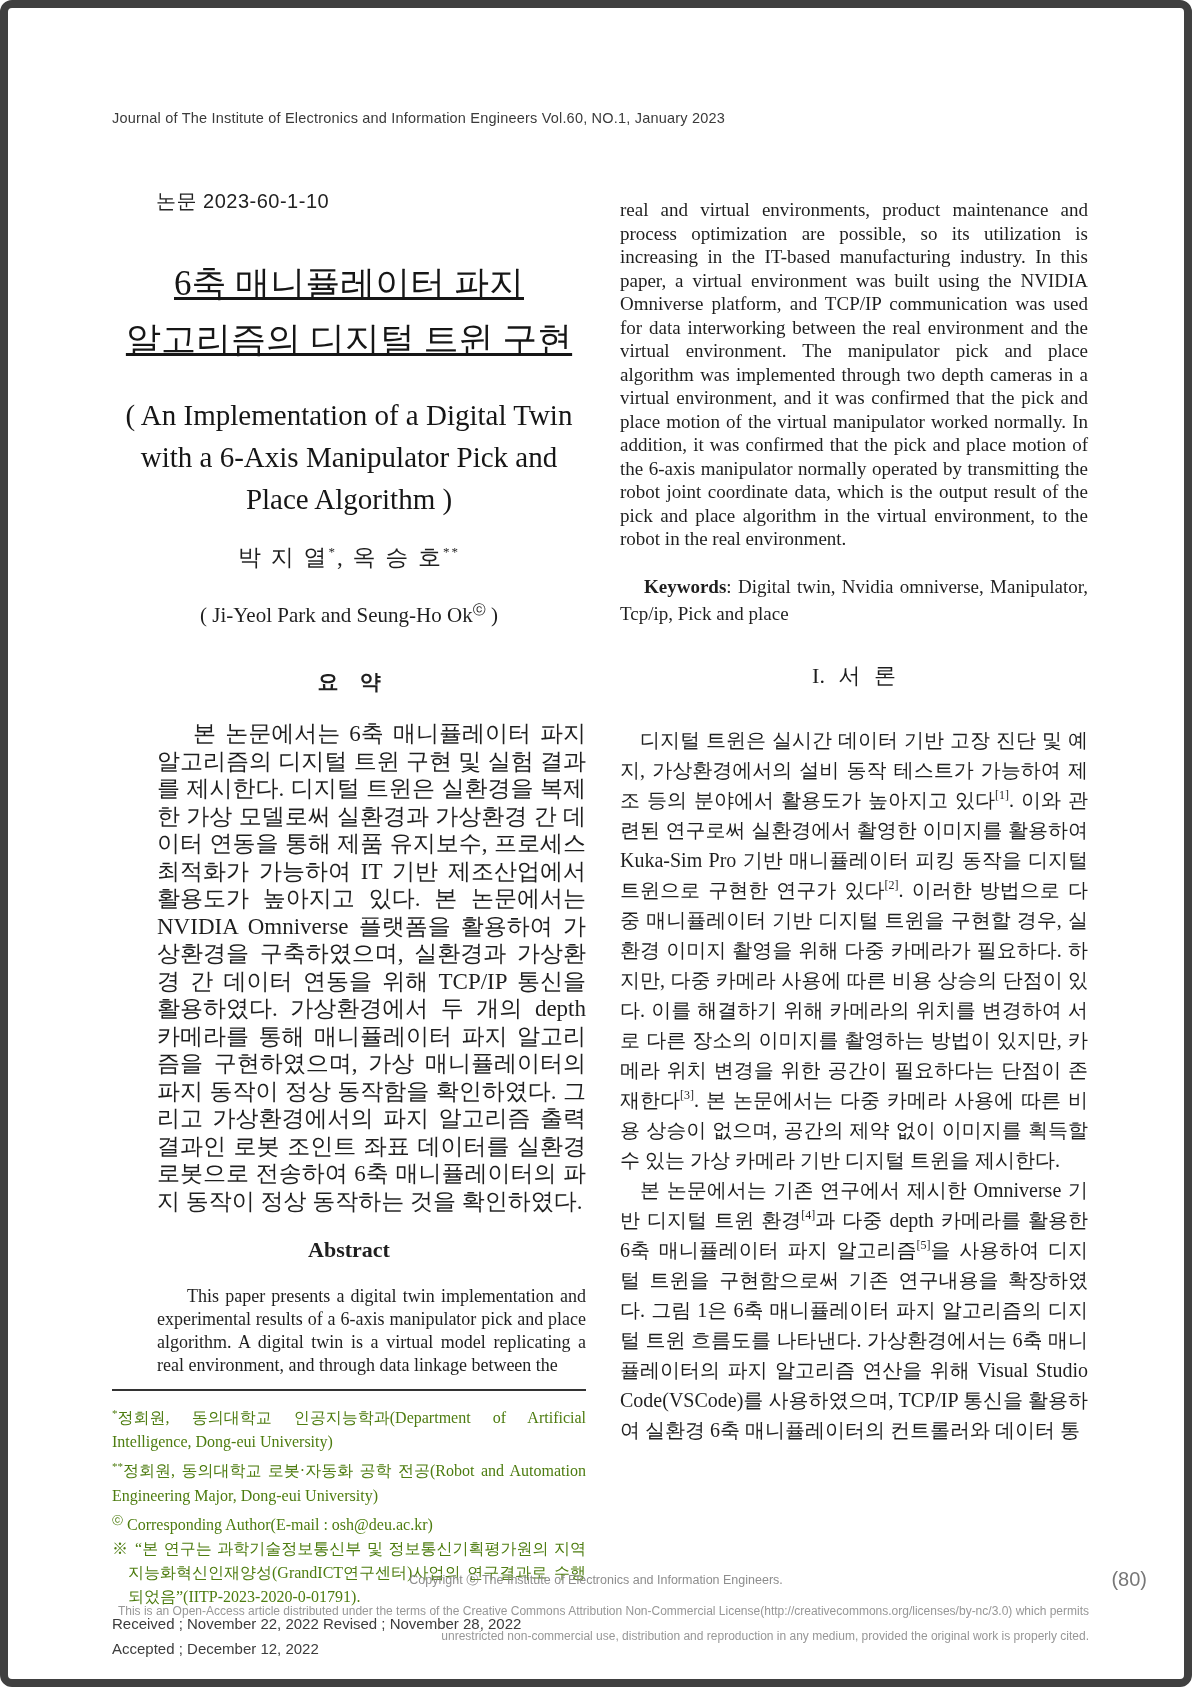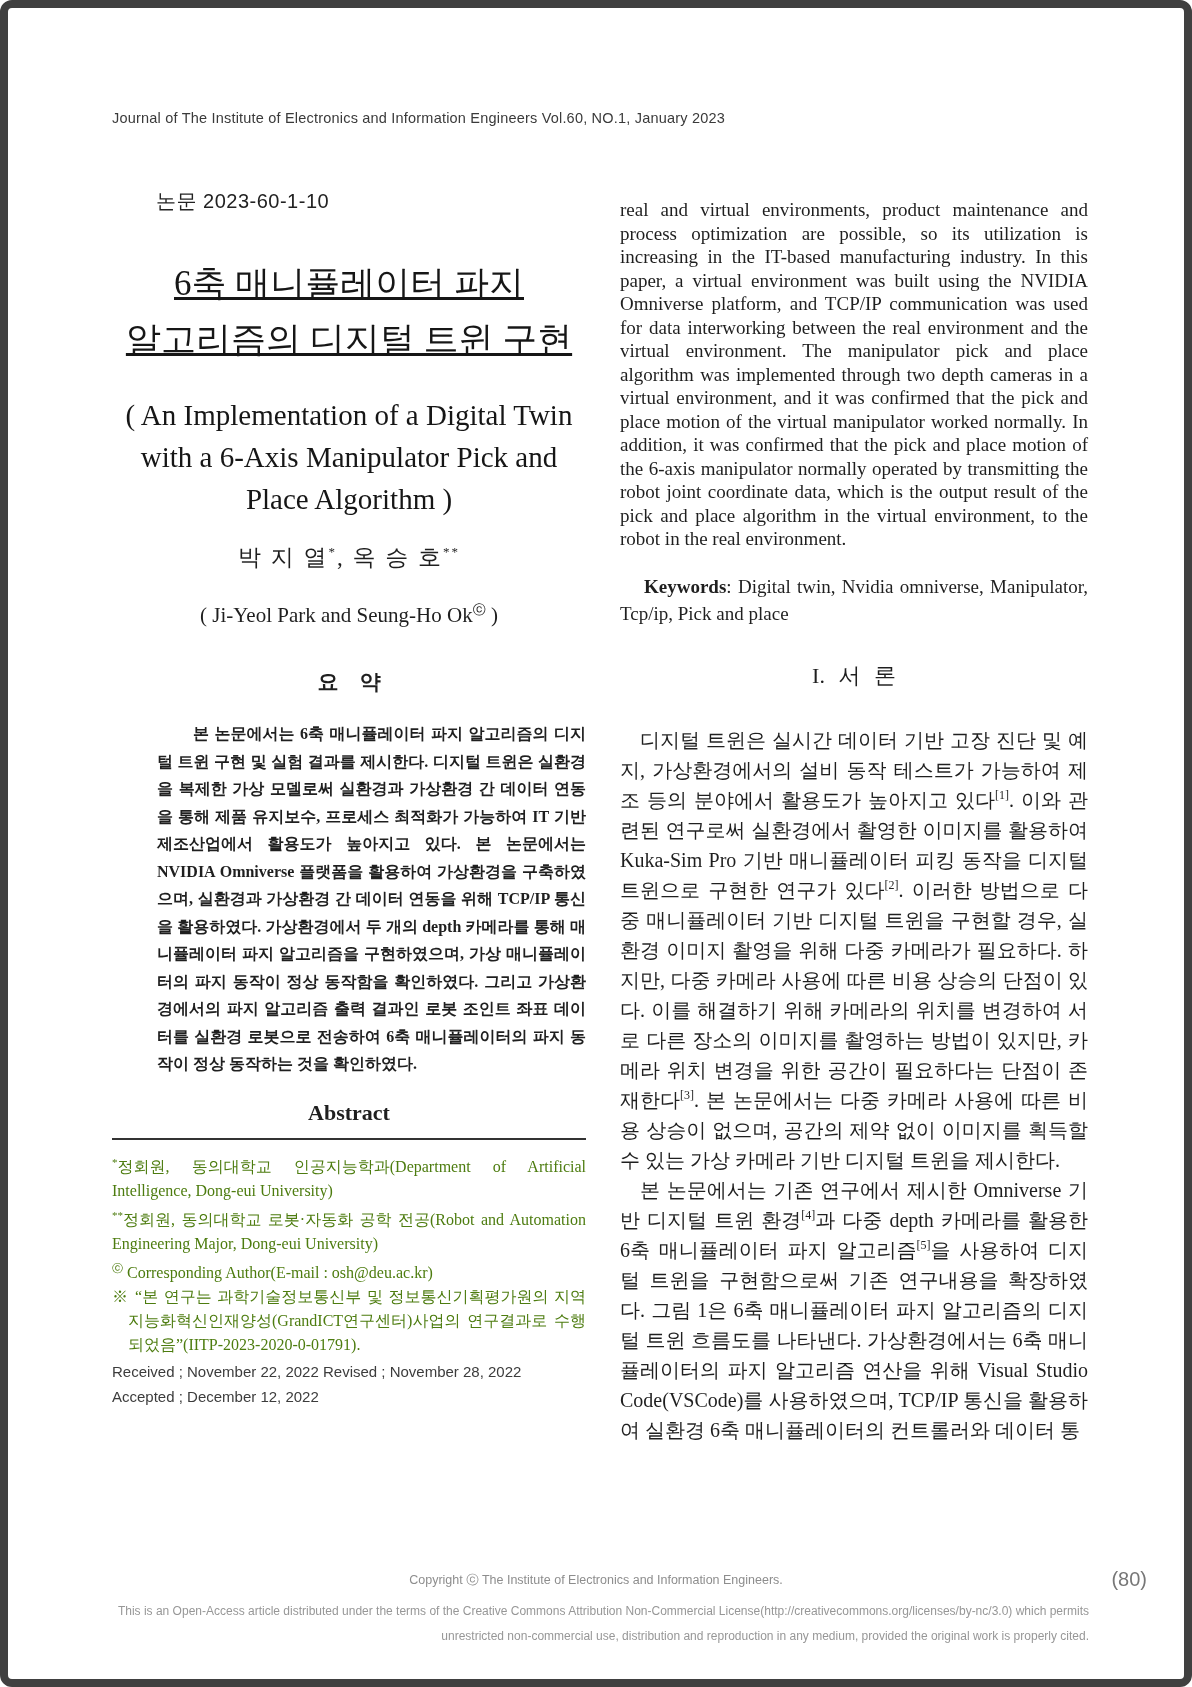--- a/index.html
+++ b/index.html
@@ -49,21 +49,21 @@
     text-align:center;font-size:21px;margin-top:28px;
   }
   .authors-ko sup,.authors-en sup{font-size:13px;}
 
   .h-abstract-ko{
     text-align:center;font-size:21px;font-weight:bold;margin-top:40px;
     word-spacing:16px;
   }
   .abstract-ko{
     margin:24px 16px 0 45px;width:429px;box-sizing:border-box;
-    font-size:16px;line-height:27.5px;text-align:justify;text-indent:36px;font-weight:bold;
+    font-size:23px;line-height:27.5px;text-align:justify;text-indent:36px;
   }
   .h-abstract-en{
     text-align:center;font-size:22px;font-weight:bold;margin-top:22px;
   }
   .abstract-en{
     margin:22px 0 0 45px;width:429px;box-sizing:border-box;
     font-size:18px;line-height:23px;text-align:justify;text-indent:30px;
   }
 
   .fn-rule{border:none;border-top:2px solid #333;margin:12px 0 10px 0;width:100%;}
@@ -127,20 +127,21 @@
     <div class="authors-ko"><span>박 지 열</span><sup>*</sup><span>, 옥 승 호</span><sup>**</sup></div>
 
     <div class="authors-en"><span>( Ji-Yeol Park and Seung-Ho Ok</span><sup>ⓒ</sup><span> )</span></div>
 
     <div class="h-abstract-ko">요 약</div>
 
     <p class="abstract-ko">본 논문에서는 6축 매니퓰레이터 파지 알고리즘의 디지털 트윈 구현 및 실험 결과를 제시한다. 디지털 트윈은 실환경을 복제한 가상 모델로써 실환경과 가상환경 간 데이터 연동을 통해 제품 유지보수, 프로세스 최적화가 가능하여 IT 기반 제조산업에서 활용도가 높아지고 있다. 본 논문에서는 NVIDIA Omniverse 플랫폼을 활용하여 가상환경을 구축하였으며, 실환경과 가상환경 간 데이터 연동을 위해 TCP/IP 통신을 활용하였다. 가상환경에서 두 개의 depth 카메라를 통해 매니퓰레이터 파지 알고리즘을 구현하였으며, 가상 매니퓰레이터의 파지 동작이 정상 동작함을 확인하였다. 그리고 가상환경에서의 파지 알고리즘 출력 결과인 로봇 조인트 좌표 데이터를 실환경 로봇으로 전송하여 6축 매니퓰레이터의 파지 동작이 정상 동작하는 것을 확인하였다.</p>
 
     <div class="h-abstract-en">Abstract</div>
 
+    <p class="abstract-en">This paper presents a digital twin implementation and experimental results of a 6-axis manipulator pick and place algorithm. A digital twin is a virtual model replicating a real environment, and through data linkage between the</p>
 
     <hr class="fn-rule">
 
     <div class="footnotes">
       <p><sup>*</sup><span>정회원,  동의대학교  인공지능학과(Department of Artificial Intelligence, Dong-eui University)</span></p>
       <p><sup>**</sup><span>정회원, 동의대학교 로봇·자동화 공학 전공(Robot and Automation Engineering Major, Dong-eui University)</span></p>
       <p><sup>ⓒ</sup><span> Corresponding Author(E-mail : osh@deu.ac.kr)</span></p>
       <p class="fn-hang">※ “본 연구는 과학기술정보통신부 및 정보통신기획평가원의 지역지능화혁신인재양성(GrandICT연구센터)사업의 연구결과로 수행되었음”(IITP-2023-2020-0-01791).</p>
     </div>
 

